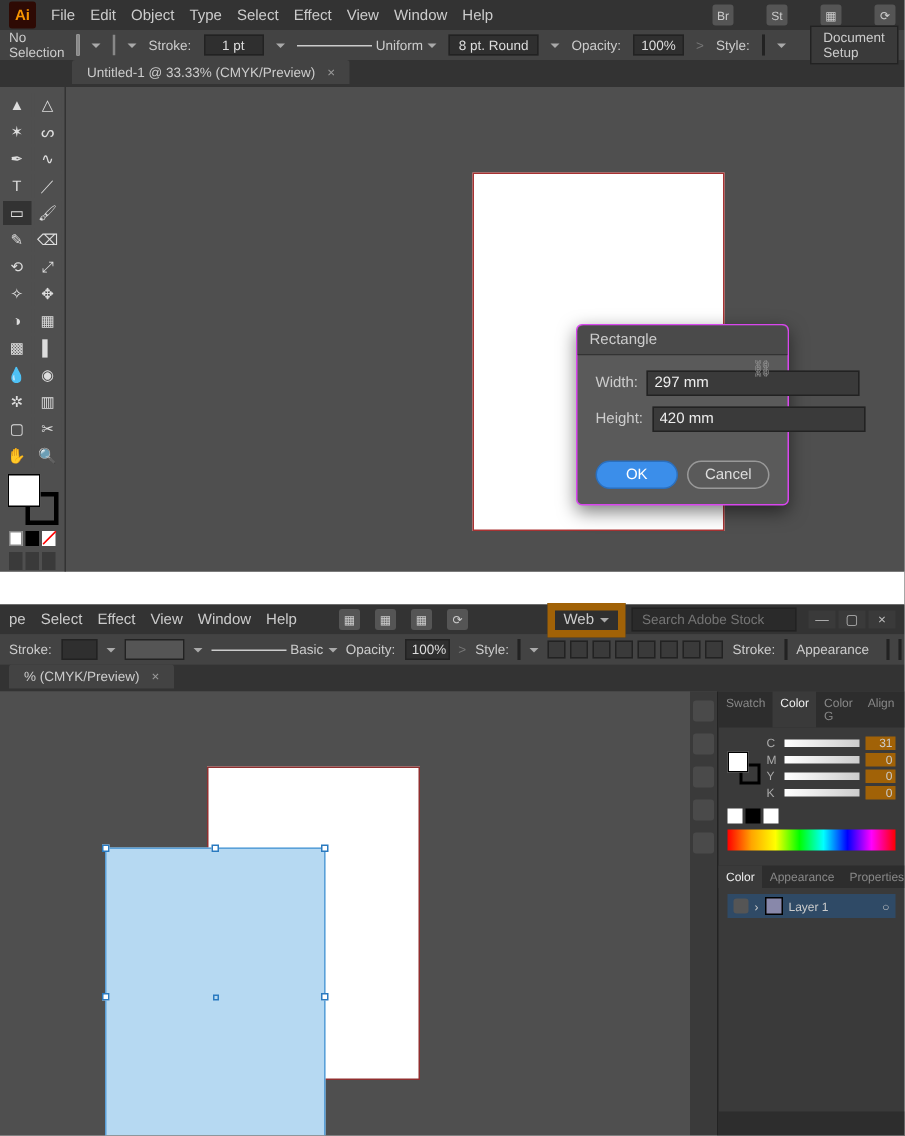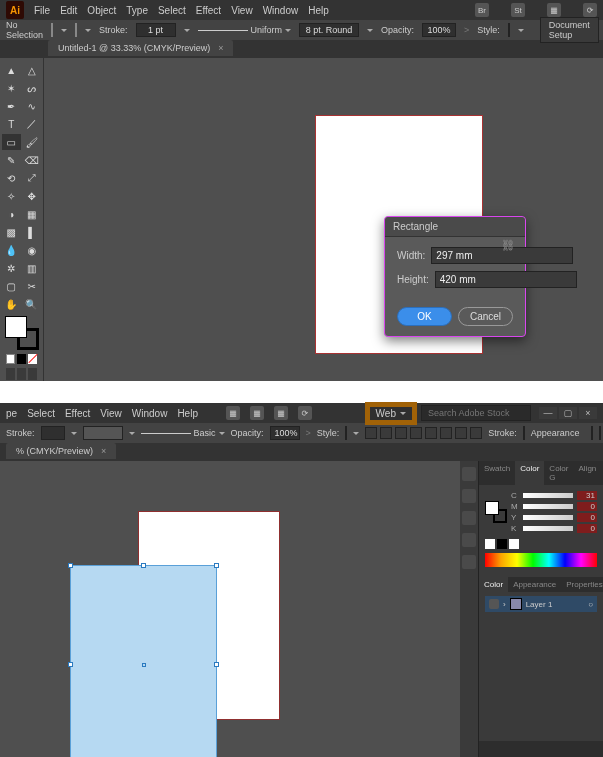--- a/index.html
+++ b/index.html
@@ -103,21 +103,21 @@
 .panels{ width:125px; background:#3a3a3a; display:flex; flex-direction:column; border-left:1px solid #222;}
 .panel-tabs{ display:flex; background:#2d2d2d; font-size:8px; }
 .ptab{ padding:3px 5px; color:#888; cursor:pointer;}
 .ptab.active{ color:#eee; background:#3a3a3a;}
 .ptab-fill{flex:1;}
 .panel-body{ padding:4px 6px; font-size:8px; color:#ccc;}
 .color-mix{ display:flex; align-items:center; gap:4px;}
 .slider-row{ display:flex; align-items:center; gap:4px; margin:2px 0;}
 .slider-row .lab{width:8px; color:#aaa;}
 .slider-row .track{flex:1;height:5px;background:linear-gradient(to right,#fff,#ccc);position:relative;}
-.slider-row .val{ width:20px; text-align:right; background:#7f1d1d; padding:0 2px;}
+.slider-row .val{ width:20px; text-align:right; background:#a16207; padding:0 2px;}
 .fs-mini{ position:relative; width:22px; height:22px;}
 .fs-mini .f{position:absolute;top:0;left:0;width:14px;height:14px;background:#fff;border:1px solid #000;}
 .fs-mini .s{position:absolute;bottom:0;right:0;width:14px;height:14px;border:2px solid #000;background:#3a3a3a;}
 .spectrum{ height:14px; margin-top:4px; background:linear-gradient(to right,red,orange,yellow,lime,cyan,blue,magenta,red);}
 .swatch-row{display:flex;gap:2px;margin-top:4px;} .swatch-row div{width:10px;height:10px;}
 .layers-panel .layer-row{ display:flex; align-items:center; gap:4px; background:#2f4a66; padding:2px 4px;}
 .layer-eye{ width:10px;height:10px; background:#555; border-radius:2px;}
 .layer-thumb{ width:12px;height:12px; background:#88a; border:1px solid #000;}
 .layers-bottom{flex:1;}
 .panels-footer{margin-top:auto; height:16px; background:#2d2d2d;}

